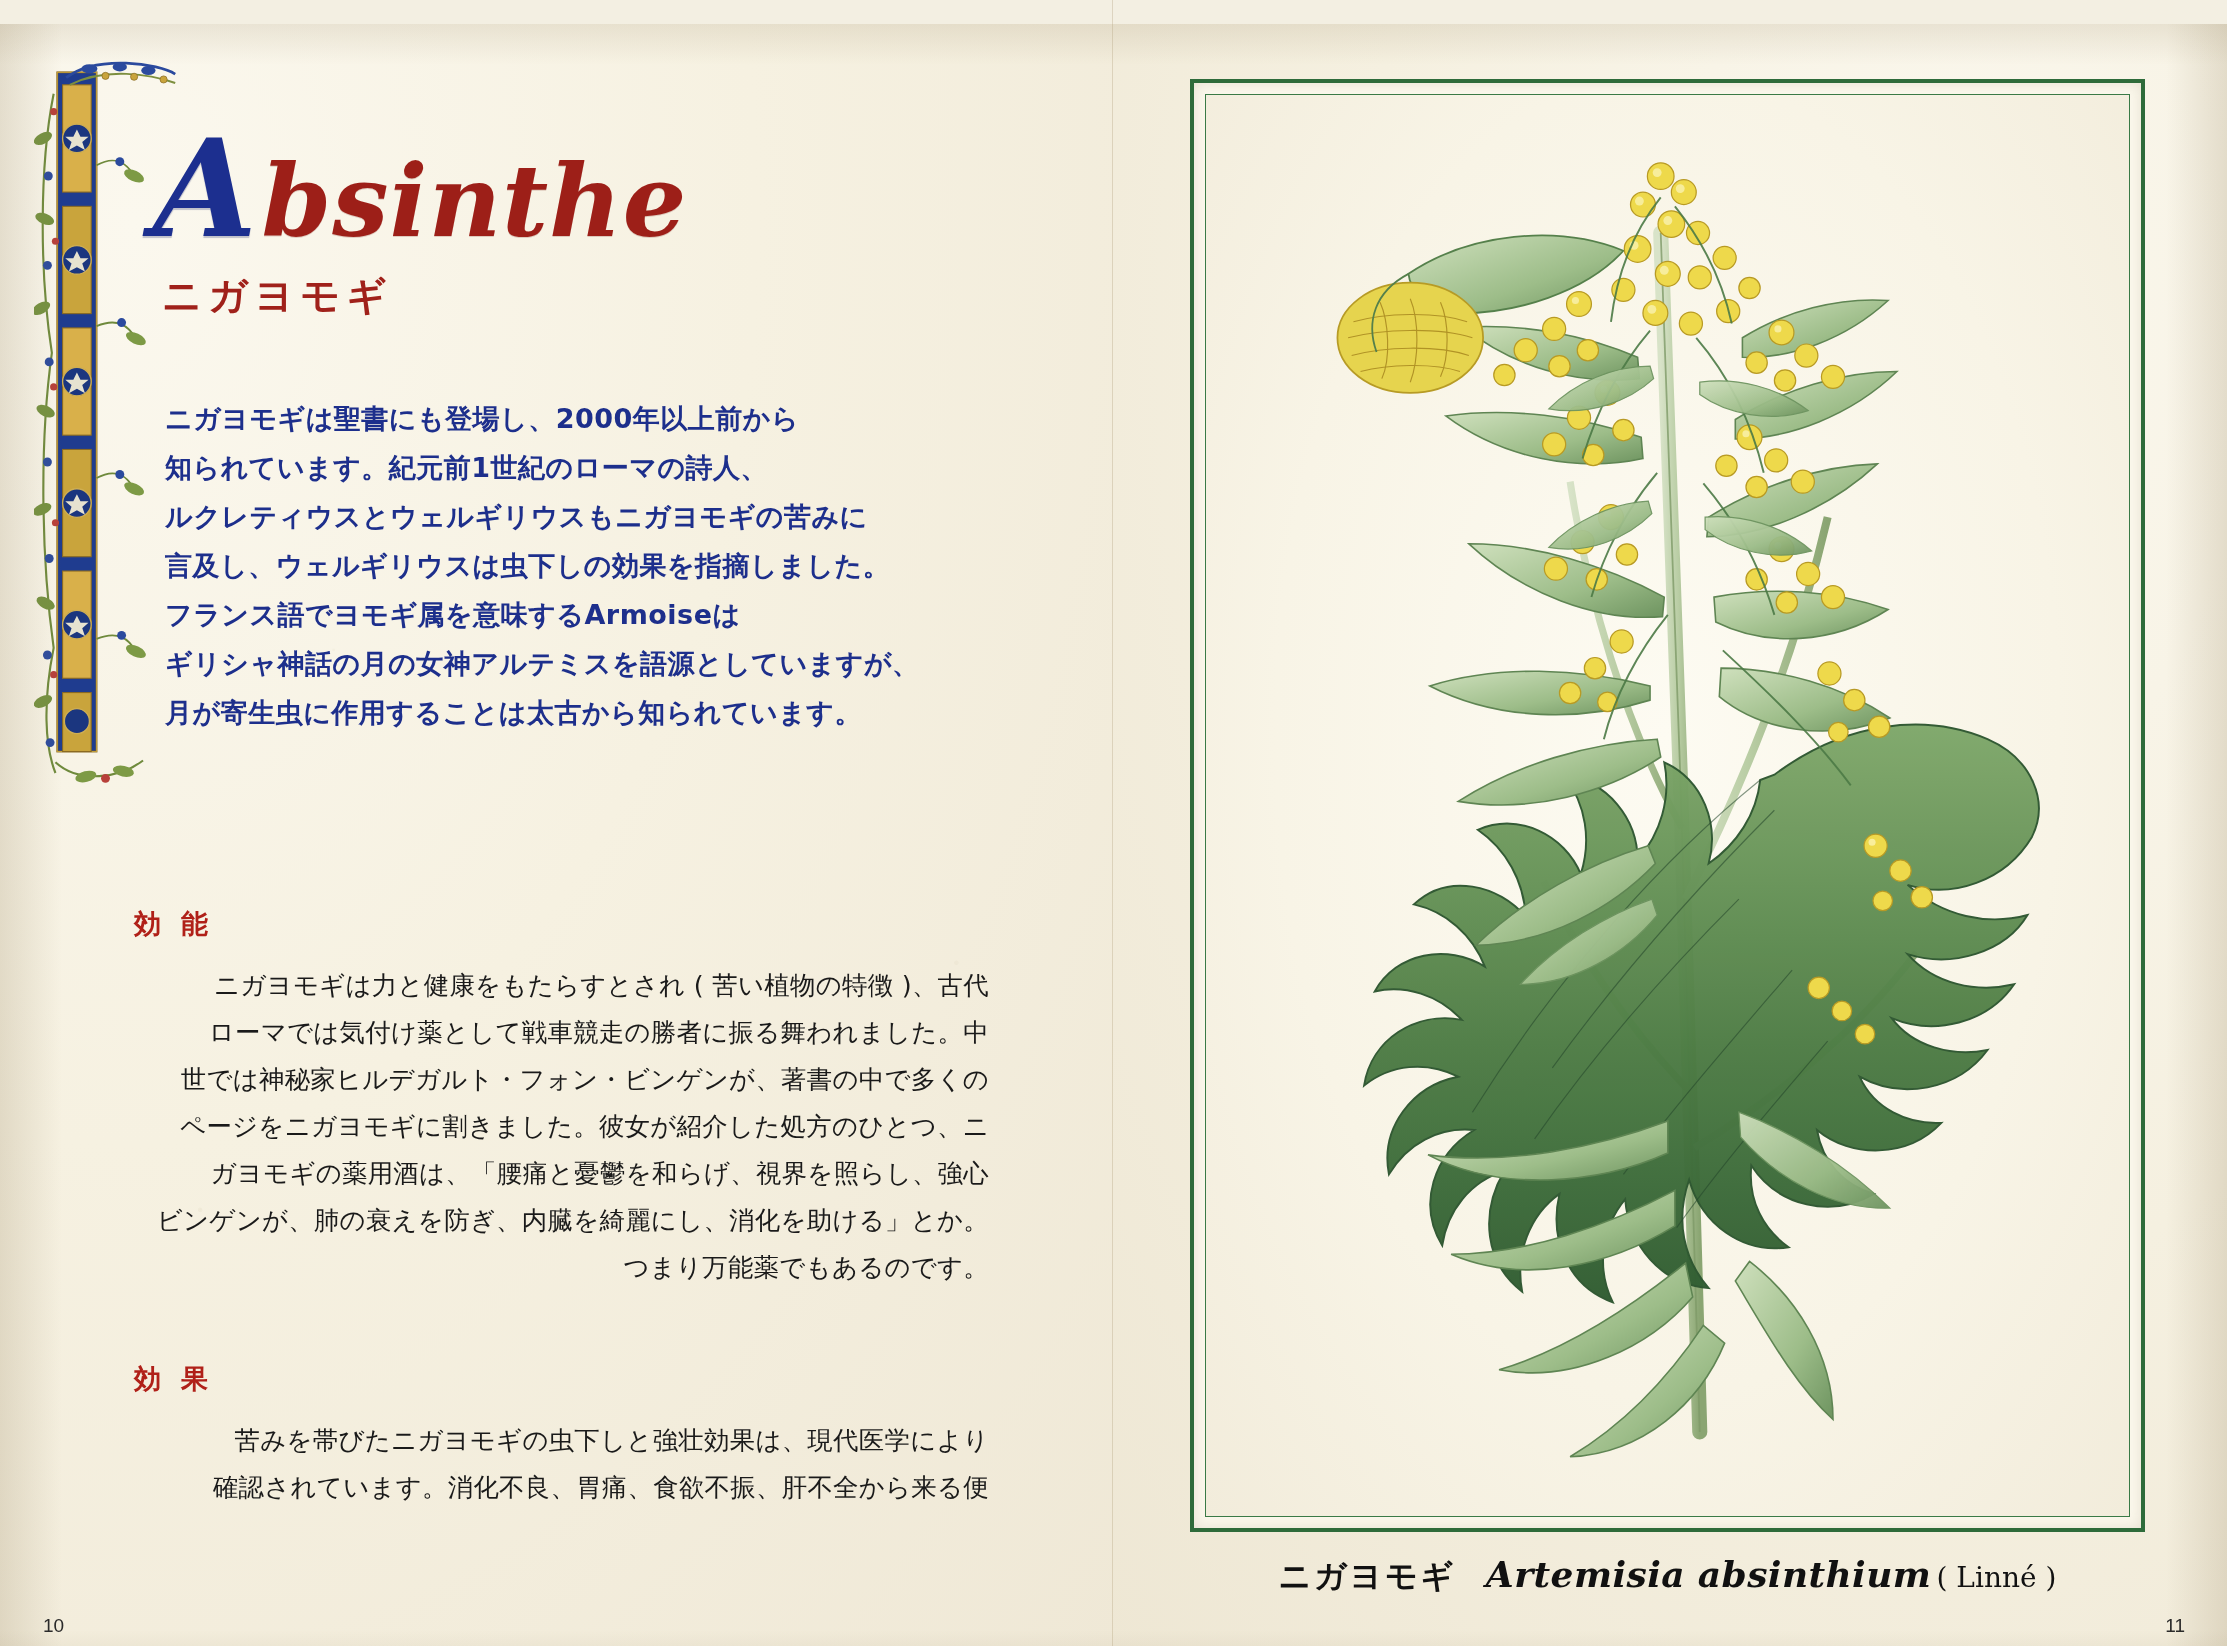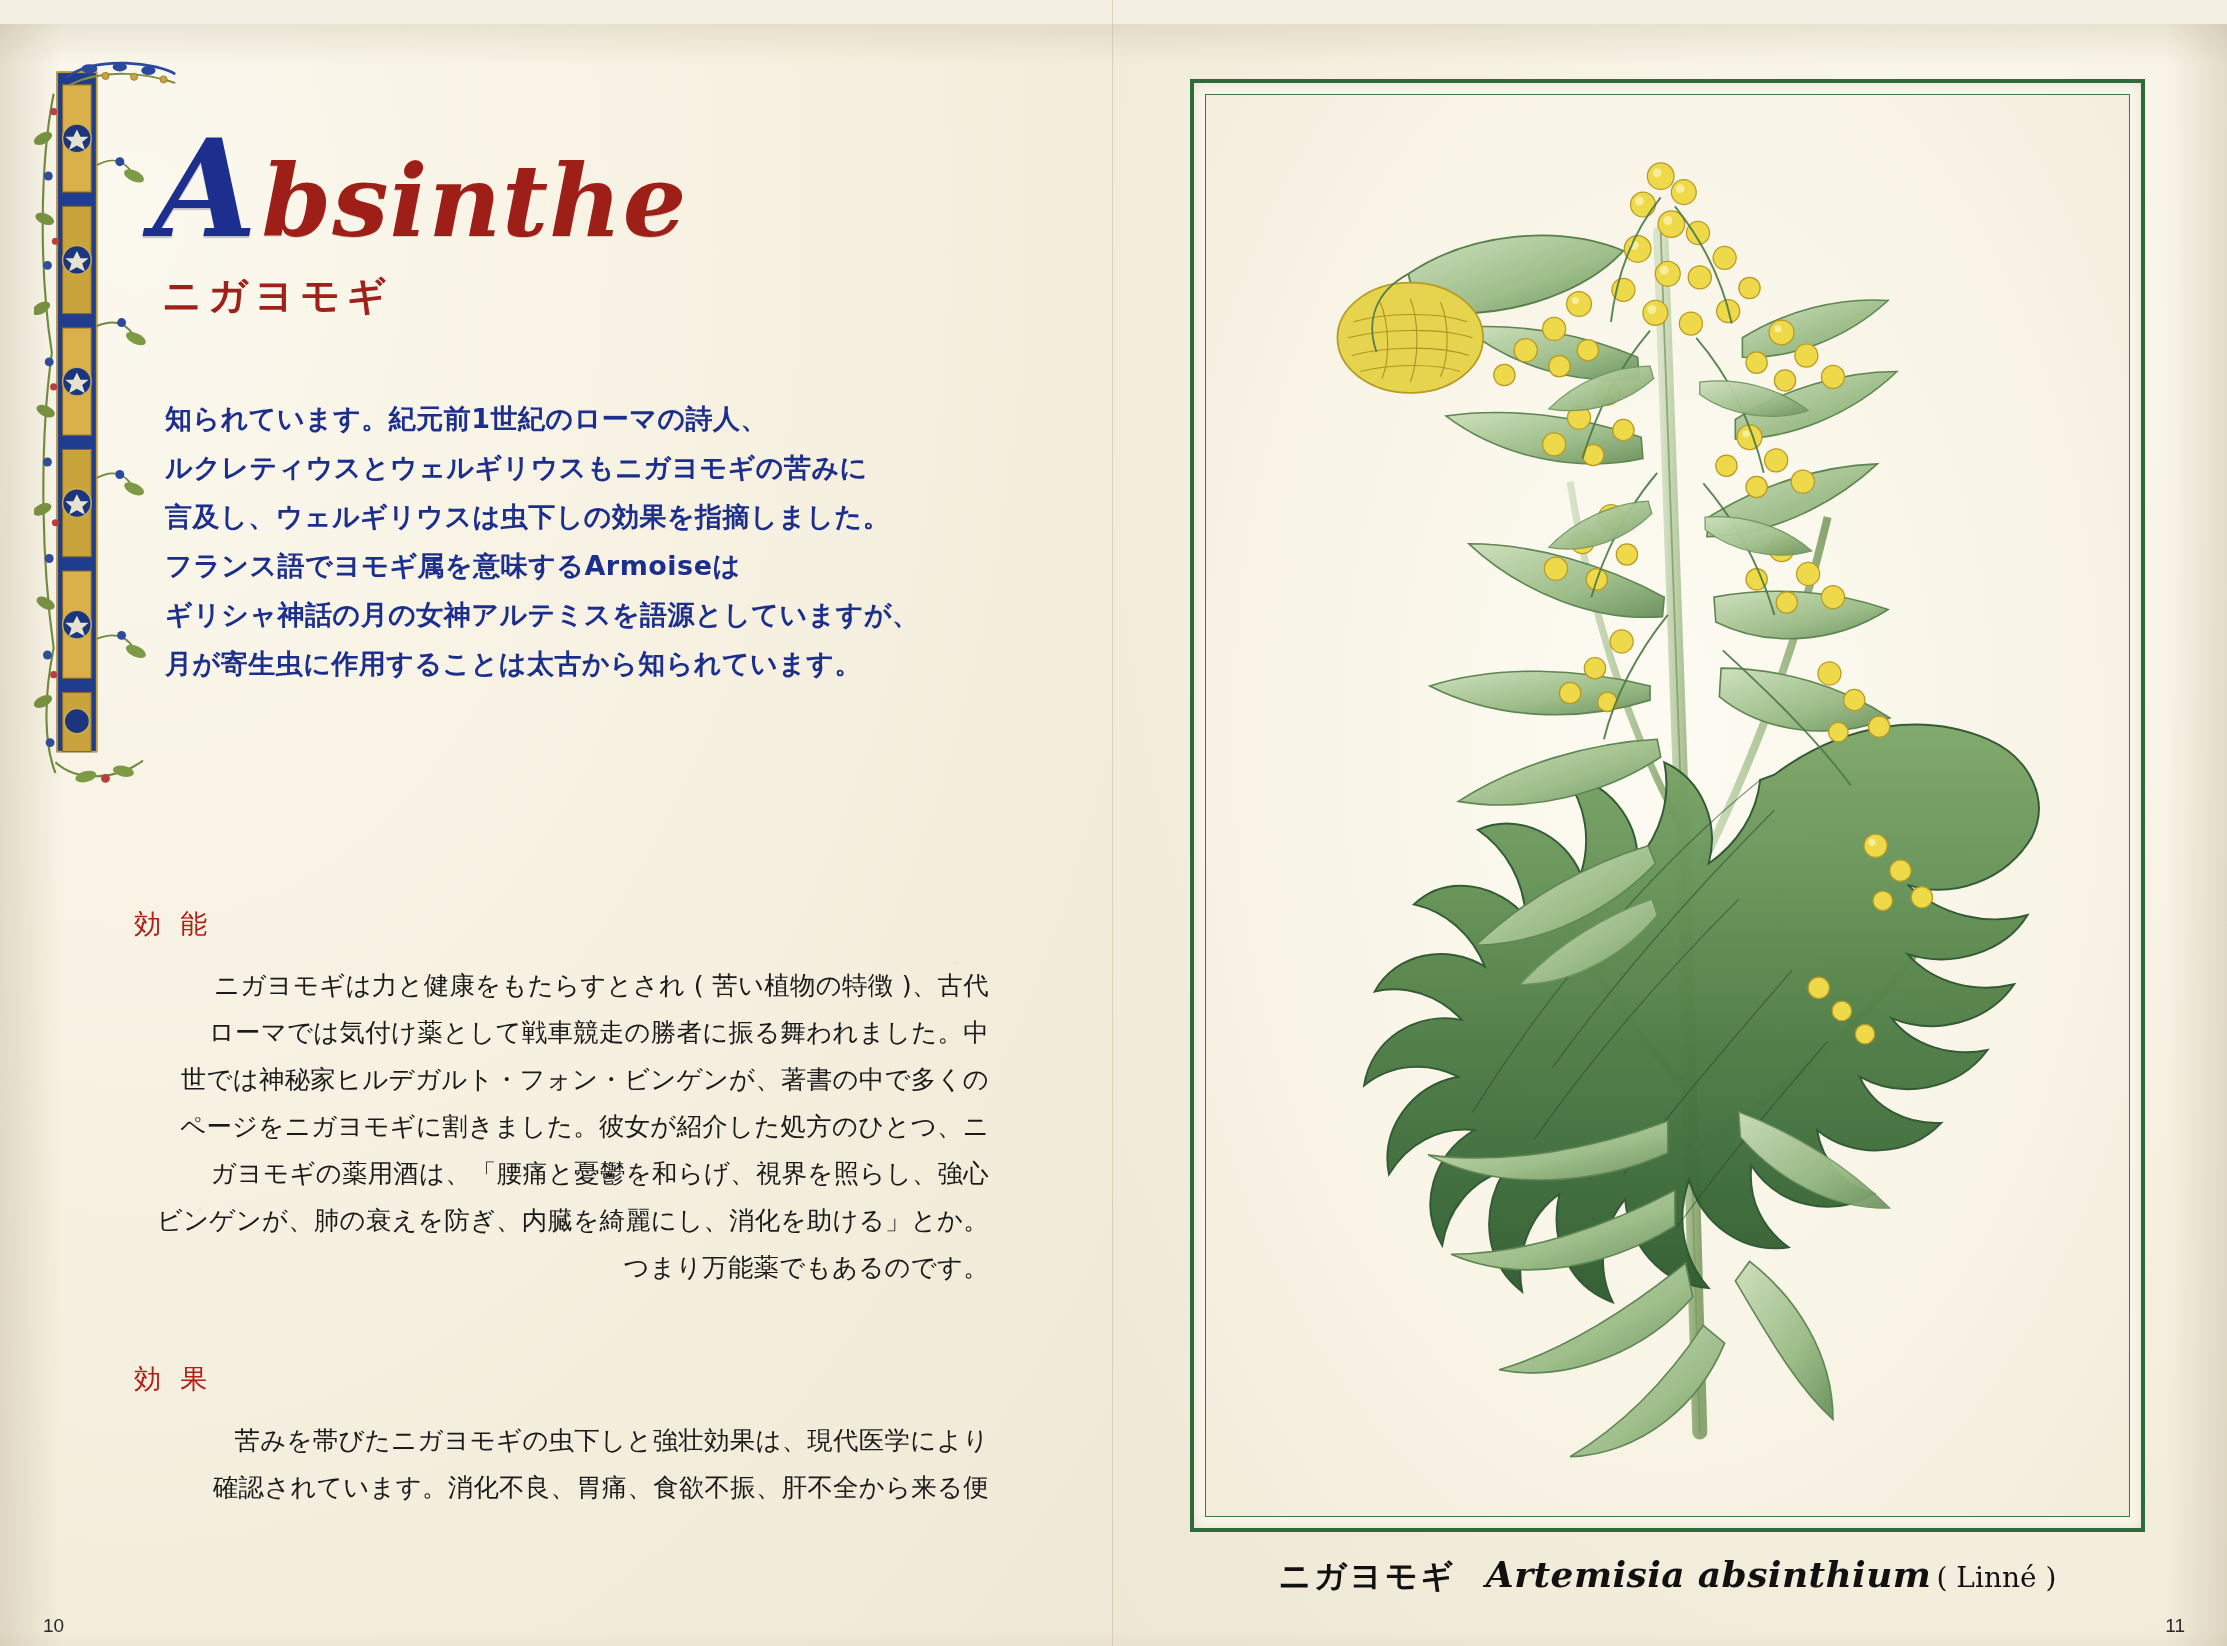--- a/index.html
+++ b/index.html
@@ -148,21 +148,21 @@
   .section {
     position: absolute;
     left: 134px;
     width: 855px;
     z-index: 4;
   }
   .sec-1 { top: 882px; }
   .sec-2 { top: 1337px; }
   .sec-head {
     font-family: "DejaVu Sans", sans-serif;
-    font-weight: 400;
+    font-weight: 700;
     font-size: 27px;
     color: #b02018;
     letter-spacing: 5.3px;
     margin-bottom: 19.6px;
   }
   .sec-body {
     font-family: "DejaVu Sans", sans-serif;
     font-size: 25.4px;
     line-height: 47px;
     color: #1a1a1a;
@@ -347,20 +347,21 @@
     </div>
 
     <div class="title-block">
       <div class="title-main">
         <span class="cap">A</span><span>bsinthe</span>
       </div>
       <div class="title-sub">ニガヨモギ</div>
     </div>
 
     <div class="intro">
+      <div>ニガヨモギは聖書にも登場し、2000年以上前から</div>
       <div>知られています。紀元前1世紀のローマの詩人、</div>
       <div>ルクレティウスとウェルギリウスもニガヨモギの苦みに</div>
       <div>言及し、ウェルギリウスは虫下しの効果を指摘しました。</div>
       <div>フランス語でヨモギ属を意味するArmoiseは</div>
       <div>ギリシャ神話の月の女神アルテミスを語源としていますが、</div>
       <div>月が寄生虫に作用することは太古から知られています。</div>
     </div>
 
     <div class="section sec-1">
       <div class="sec-head">効 能</div>

